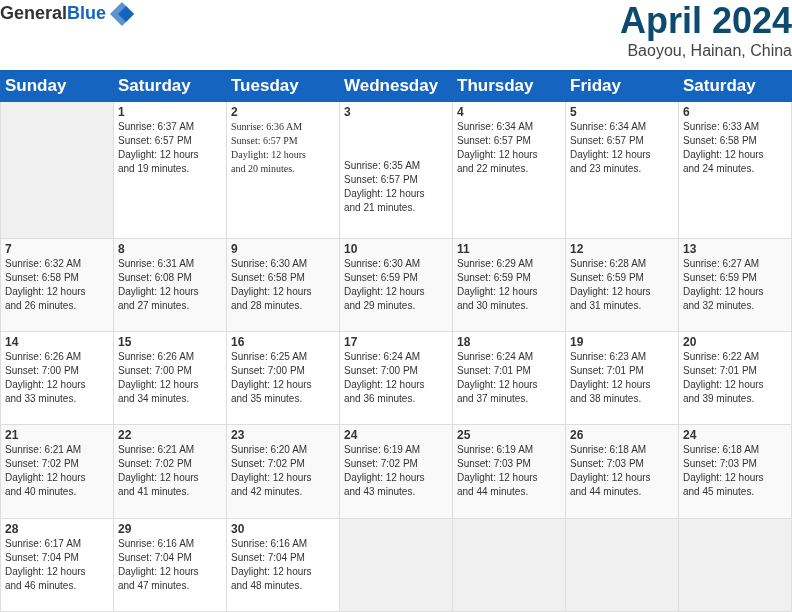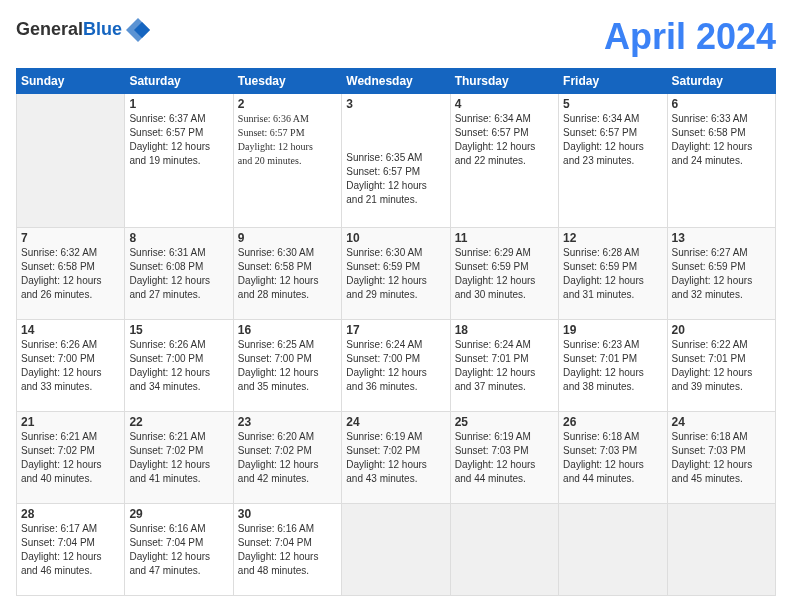--- a/index.html
+++ b/index.html
@@ -6,21 +6,20 @@
     body {
       font-family: Arial, sans-serif;
       background: #fff;
       width: 792px;
       height: 612px;
       overflow: hidden;
     }
     .page {
       width: 792px;
       height: 612px;
-      padding: 16px;
       display: flex;
       flex-direction: column;
     }
     .header {
       display: flex;
       justify-content: space-between;
       align-items: flex-start;
       margin-bottom: 10px;
     }
     .logo {
@@ -38,37 +37,37 @@
       width: 28px;
       height: 28px;
       margin-left: 2px;
     }
     .title-block {
       text-align: right;
     }
     .month-title {
       font-size: 36px;
       font-weight: bold;
-      color: #3b82f6;
+      color: #0c4a6e;
     }
     .location-title {
       font-size: 16px;
       color: #444;
     }
     .calendar {
       flex: 1;
       border: 1px solid #ccc;
       border-collapse: collapse;
       width: 100%;
       table-layout: fixed;
     }
     .calendar th {
       background: #1565c0;
       color: #fff;
-      font-size: 12px;
+      font-size: 17px;
       font-weight: bold;
       padding: 5px 4px;
       text-align: left;
       border: 1px solid #1565c0;
     }
     .calendar td {
       vertical-align: top;
       padding: 3px 4px;
       font-size: 10px;
       color: #333;
@@ -107,20 +106,21 @@
           </span>
           <svg class="logo-icon" viewBox="0 0 28 28">
             <polygon points="14,2 26,14 14,26 2,14" fill="#1565c0" opacity="0.7"></polygon>
             <polygon points="18,6 26,14 18,22 10,14" fill="#1565c0"></polygon>
           </svg>
         </div>
       </div>
     </div>
     <div class="title-block">
       <div class="month-title">April 2024</div>
+      <div class="location-title">Baoyou, Hainan, China</div>
     </div>
   </div>
 
   <table class="calendar">
     <thead>
       <tr id="weekday-header">
           <th>Sunday</th>
           <th>Saturday</th>
           <th>Tuesday</th>
           <th>Wednesday</th>

